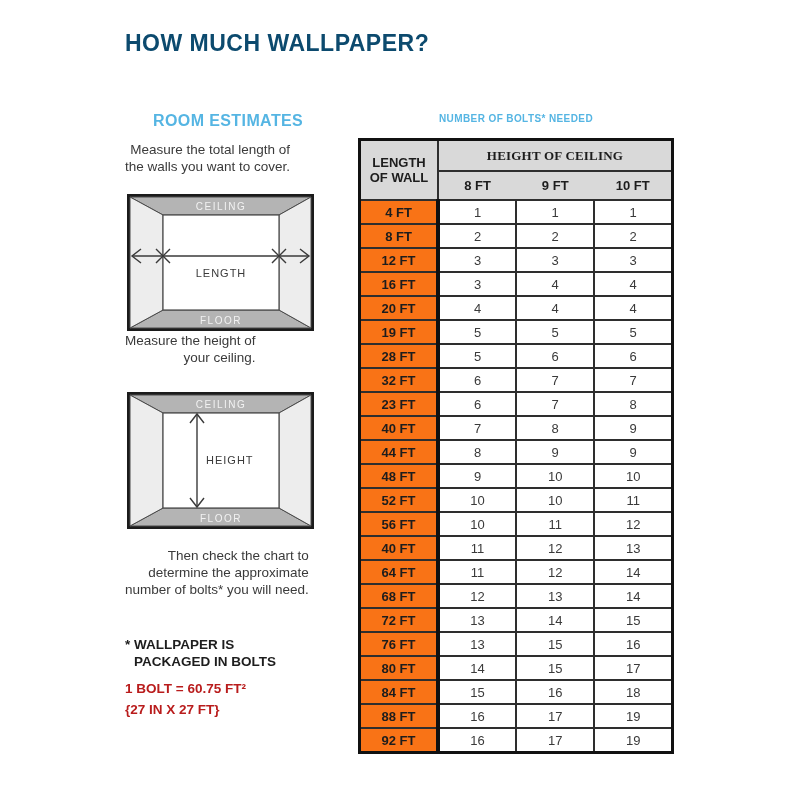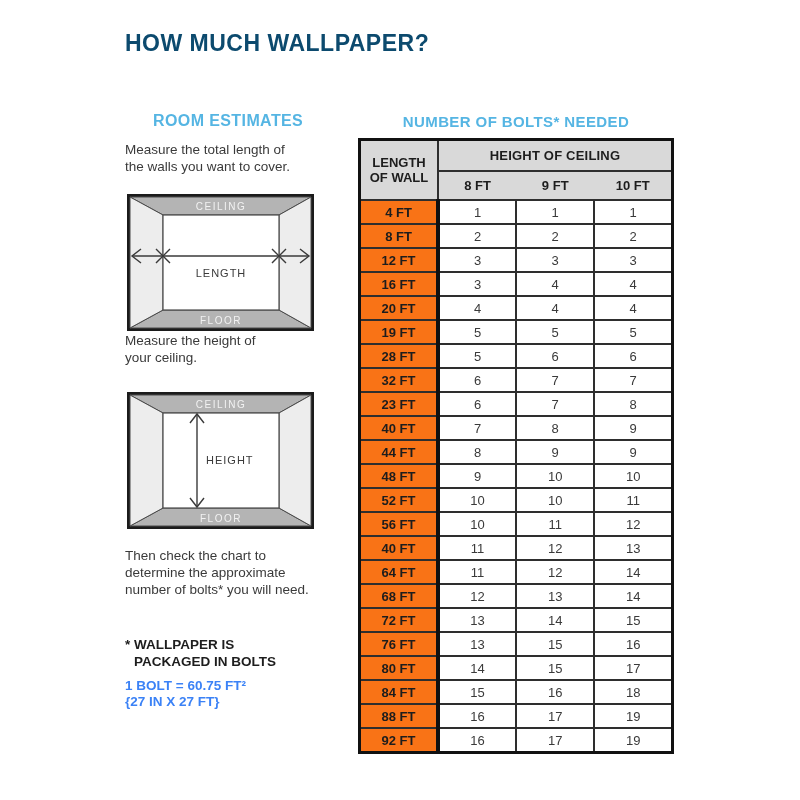--- a/index.html
+++ b/index.html
@@ -18,43 +18,43 @@
   }
   .sec-title {
     position: absolute; left: 125px; top: 112px;
     font-size: 16px; font-weight: bold; letter-spacing: 0.4px;
     color: #55b5e3;
     padding-left: 28px;
   }
   .step {
     position: absolute; left: 125px; margin: 0;
     font-size: 13.5px; line-height: 17px;
-    white-space: pre-line; color: #3a3a3a;
+    white-space: pre-line; color: #3a3a3a; text-align: right;
   }
   .step1 { top: 141px; }
   .step2 { top: 332px; }
   .step3 { top: 547px; }
   .diagram { position: absolute; left: 127px; }
   .d1 { top: 194px; }
   .d2 { top: 392px; }
   .footnote {
     position: absolute; left: 125px; top: 636px; margin: 0;
     font-size: 13.5px; line-height: 17px; font-weight: bold;
     white-space: pre-line; color: #1d1d1d;
     padding-left: 9px; text-indent: -9px;
   }
   .boltinfo {
     position: absolute; left: 125px; top: 678px; margin: 0;
-    font-size: 13.5px; line-height: 16px; font-weight: bold;
-    white-space: pre-line; color: #3b82f6;
+    font-size: 13.5px; line-height: 21px; font-weight: bold;
+    white-space: pre-line; color: #b91c1c;
   }
   .table-title {
     position: absolute; left: 358px; top: 113px; width: 316px;
     text-align: center;
-    font-size: 15px; font-weight: bold; letter-spacing: 0.4px;
+    font-size: 10px; font-weight: bold; letter-spacing: 0.4px;
     color: #55b5e3;
   }
   table.bolts {
     position: absolute; left: 358px; top: 138px;
     width: 316px; table-layout: fixed;
     border-collapse: collapse;
     border: 3px solid #111111;
   }
   table.bolts th, table.bolts td {
     border: 2px solid #2e2e2e;
@@ -62,21 +62,21 @@
     font-size: 13px; padding: 0;
   }
   table.bolts th {
     background: #d9d9d9; color: #1d1d1d; font-weight: bold;
   }
   th.corner {
     width: 76px;
     border-right: 4px solid #111111;
     line-height: 15px; white-space: pre-line;
   }
-  tr.grouprow th.group { height: 29px; letter-spacing: 0.2px; }
+  tr.grouprow th.group { height: 29px; letter-spacing: 0.2px; font-family: Liberation Serif, serif; }
   tr.subrow th { height: 27px; border-left: none; border-right: none; }
   table.bolts tbody td {
     height: 22px; background: #ffffff; color: #3a3a3a; font-weight: normal;
   }
   table.bolts tbody td.lbl {
     background: #f97316; color: #1d1d1d; font-weight: bold;
     border-right: 4px solid #111111;
   }
   svg text { font-family: "Liberation Sans", sans-serif; }
 </style>

